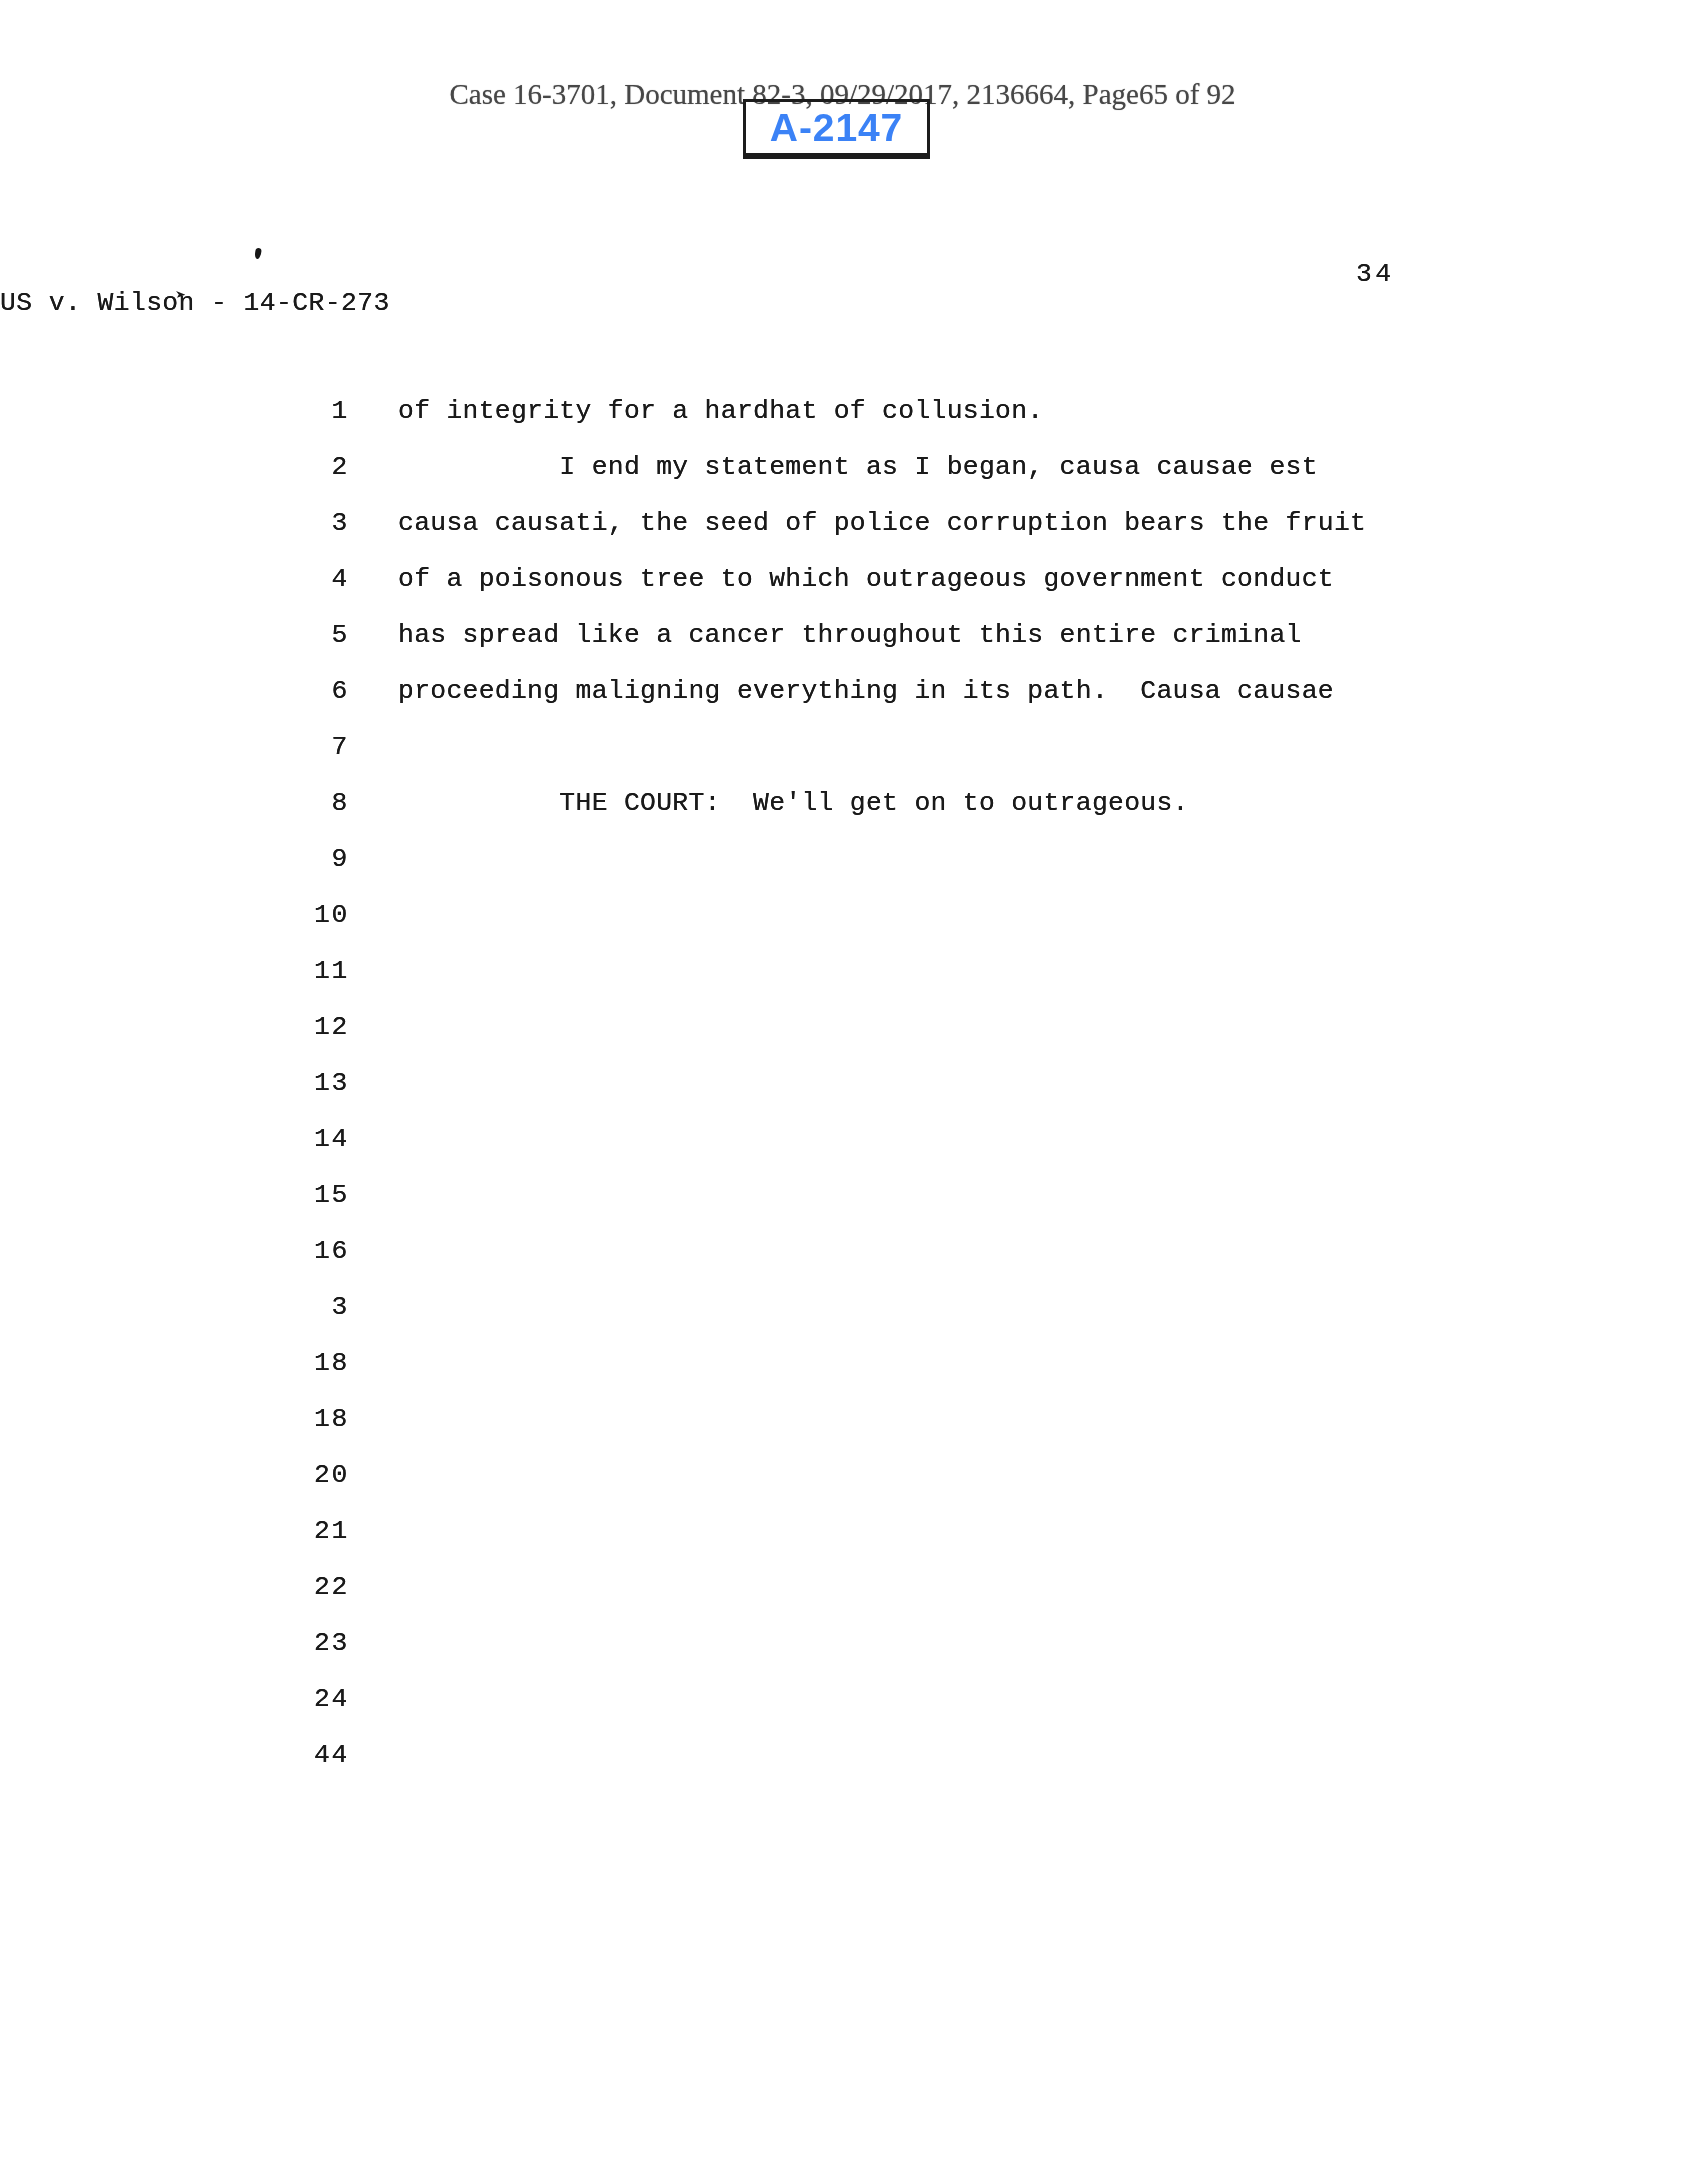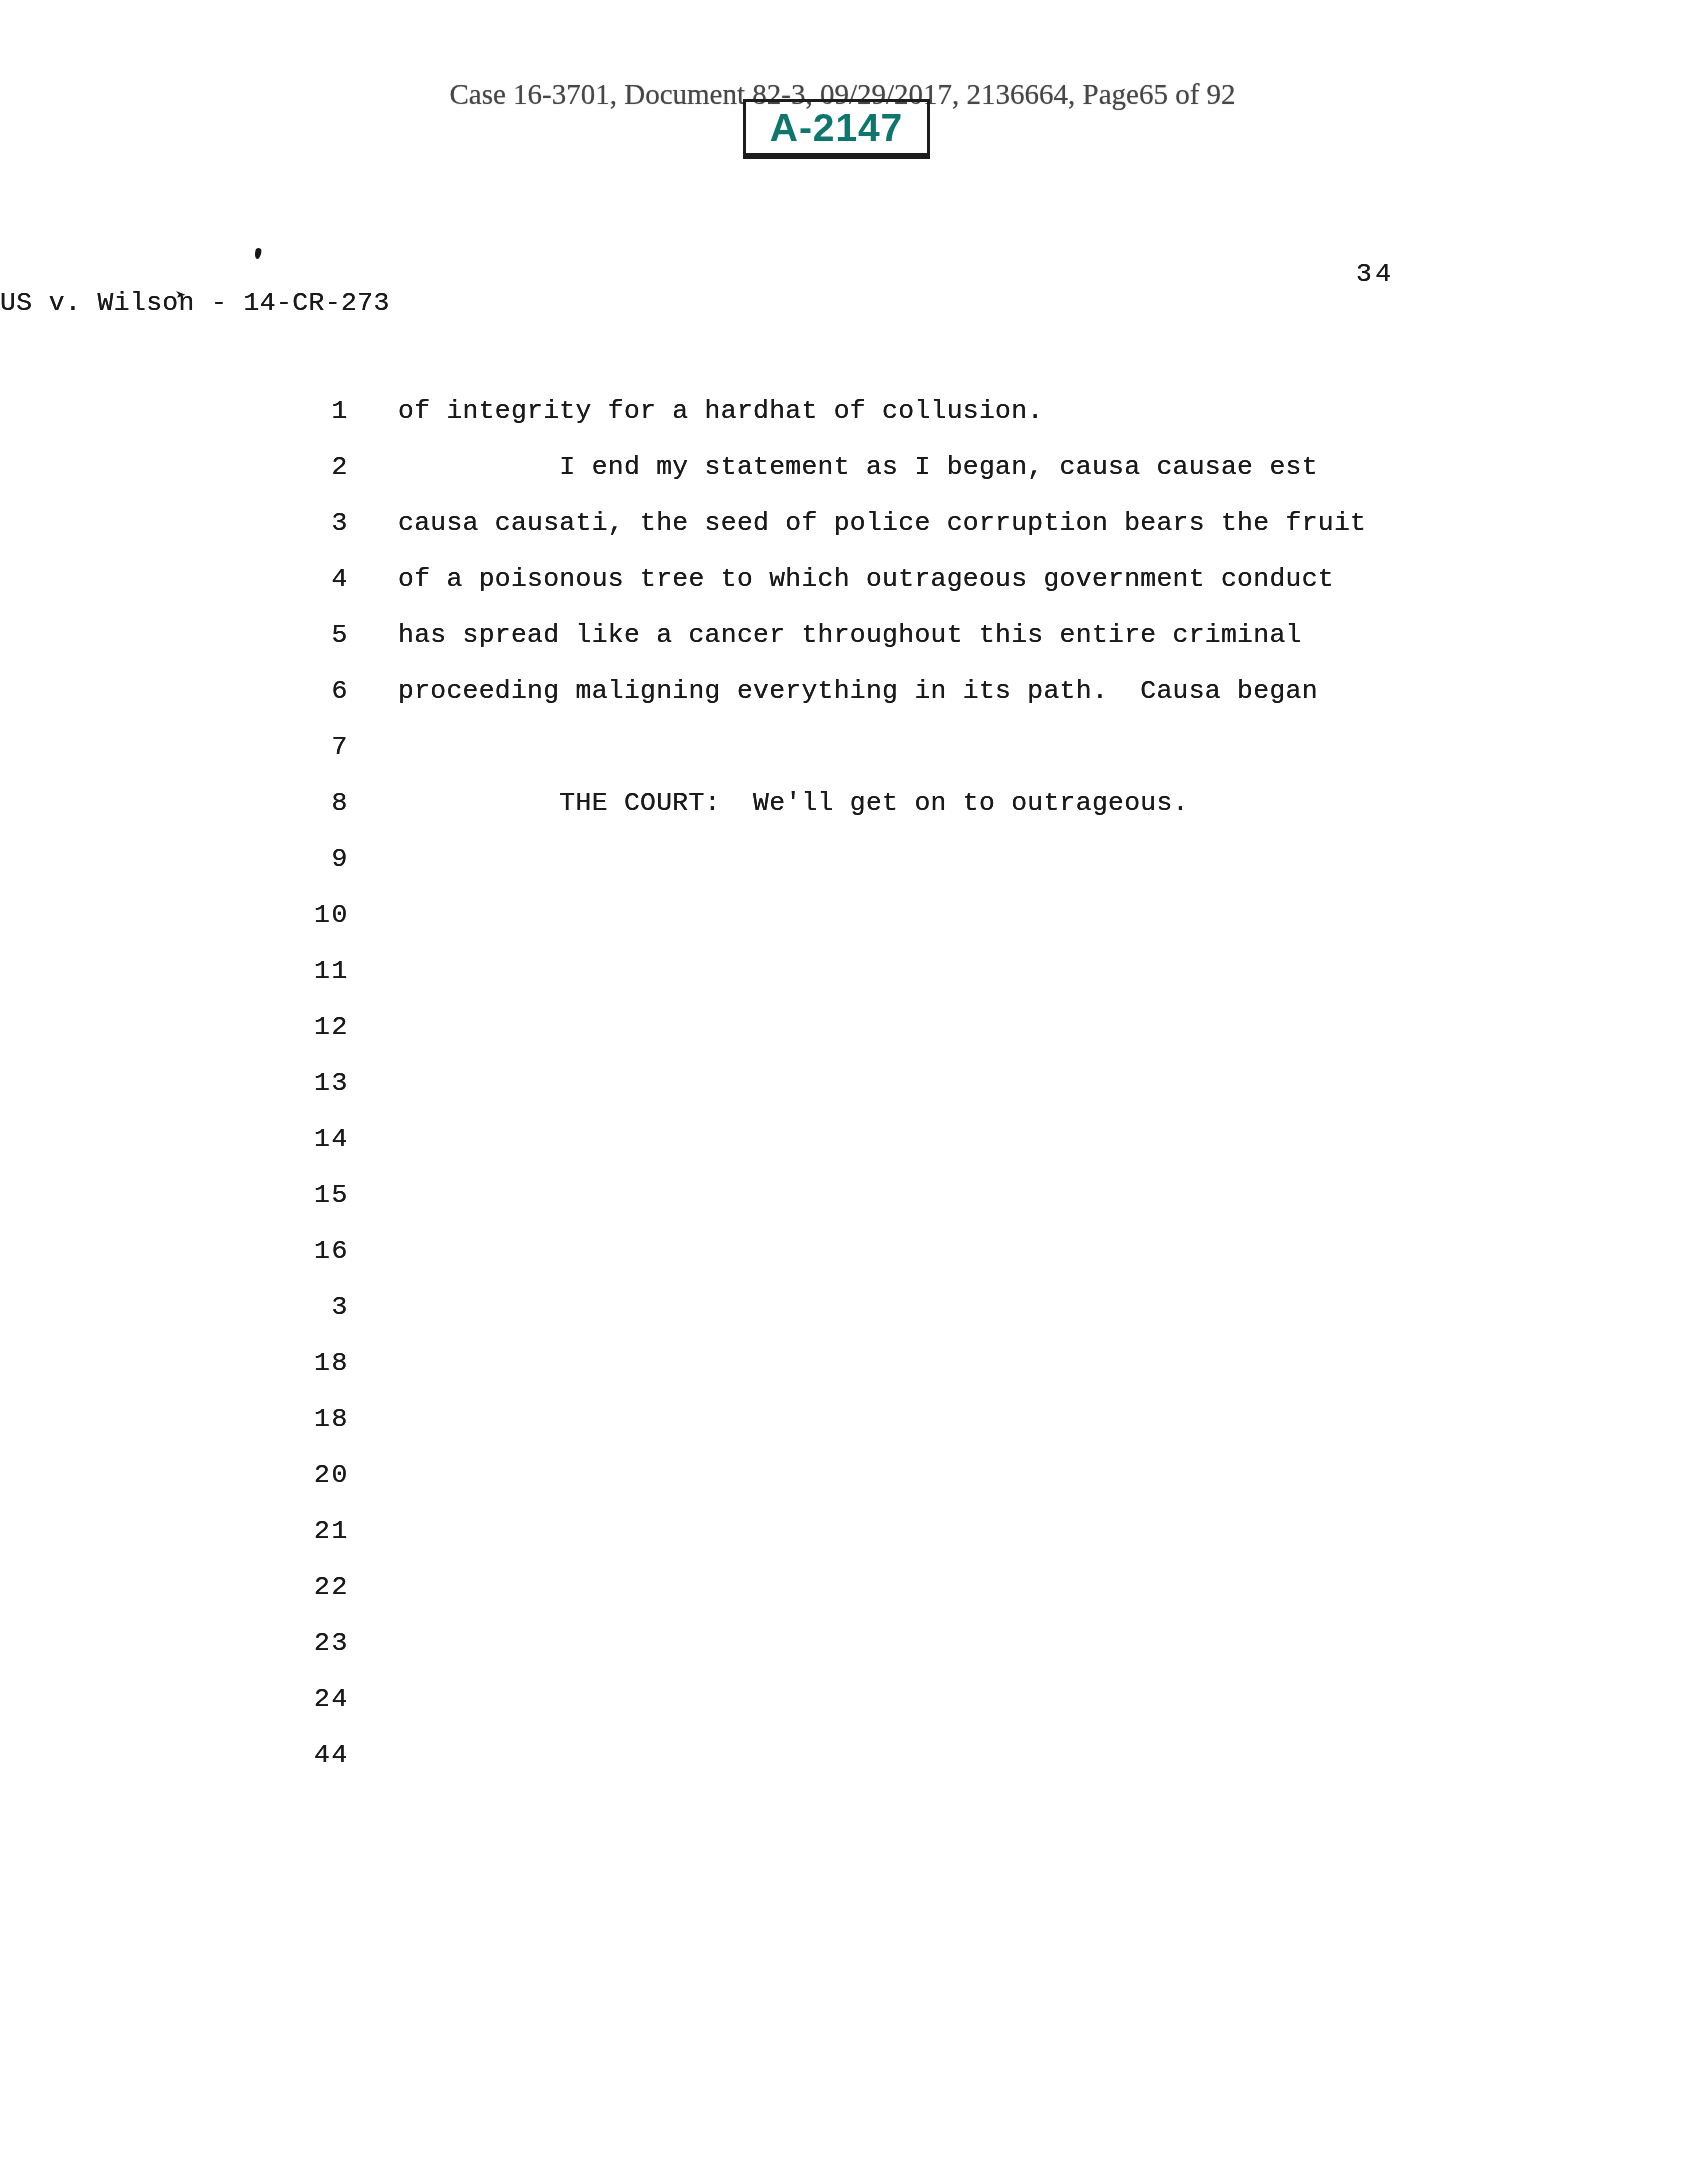--- a/index.html
+++ b/index.html
@@ -45,21 +45,21 @@
     border-bottom-width: 6px;
     background: transparent;
     display: flex;
     align-items: center;
     justify-content: center;
   }
   .stamp-label {
     font-family: "Liberation Sans", sans-serif;
     font-weight: bold;
     font-size: 39px;
-    color: #0f766e;
+    color: #3b82f6;
     letter-spacing: 0.9px;
     line-height: 1;
   }
   .page-number {
     position: absolute;
     left: 1356px;
     top: 261px;
     font-size: 26.4px;
     line-height: 1;
     letter-spacing: 3.4px;
@@ -158,21 +158,21 @@
       <div class="line-row">
         <div class="line-num">4</div>
         <div class="line-text">of a poisonous tree to which outrageous government conduct</div>
       </div>
       <div class="line-row">
         <div class="line-num">5</div>
         <div class="line-text">has spread like a cancer throughout this entire criminal</div>
       </div>
       <div class="line-row">
         <div class="line-num">6</div>
-        <div class="line-text">proceeding maligning everything in its path.  Causa began</div>
+        <div class="line-text">proceeding maligning everything in its path.  Causa causae</div>
       </div>
       <div class="line-row">
         <div class="line-num">7</div>
       </div>
       <div class="line-row">
         <div class="line-num">8</div>
         <div class="line-text">          THE COURT:  We'll get on to outrageous.</div>
       </div>
       <div class="line-row">
         <div class="line-num">9</div>

